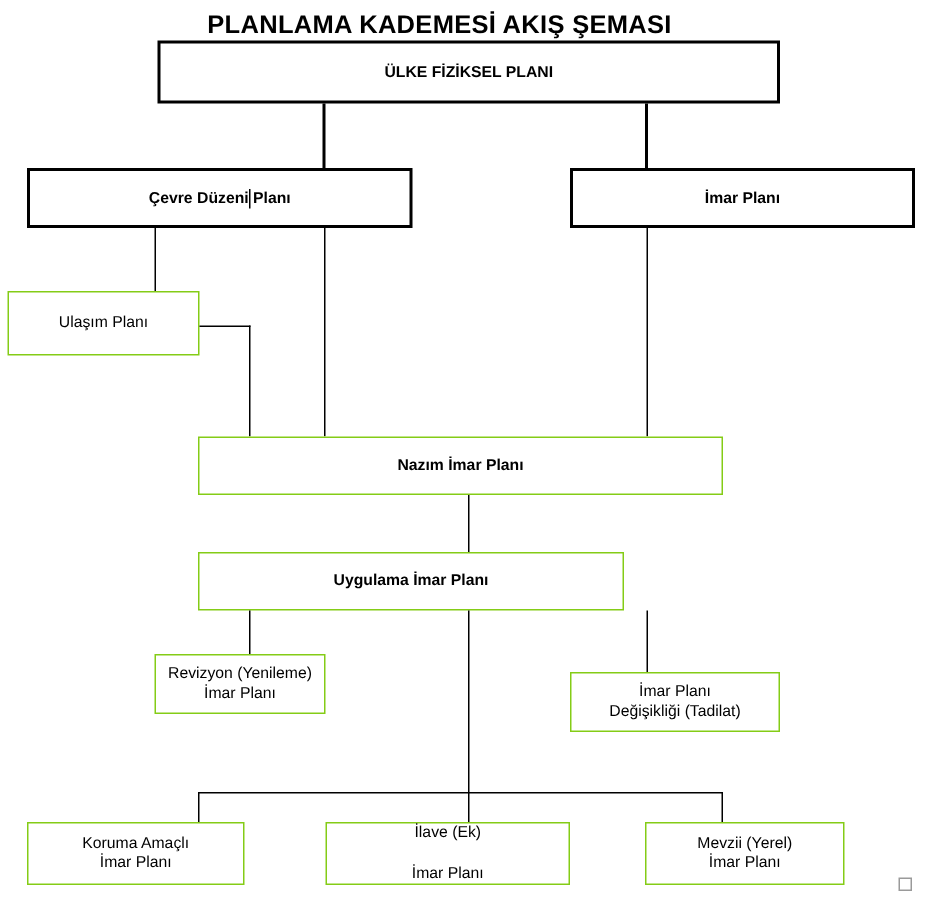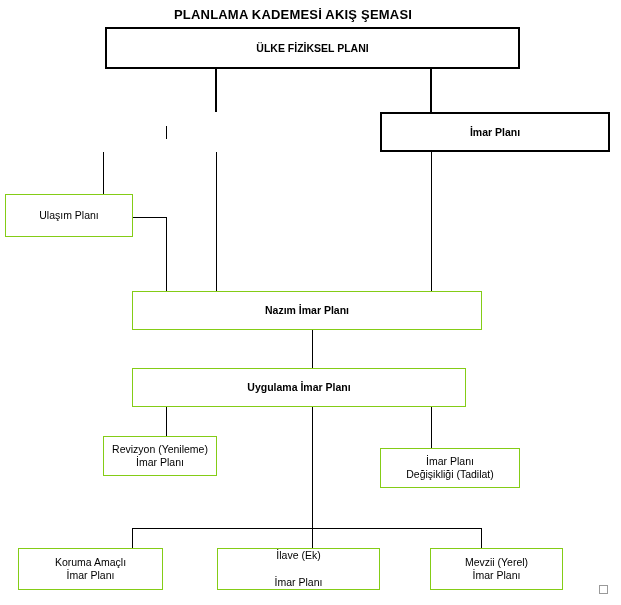--- a/index.html
+++ b/index.html
@@ -14,21 +14,21 @@
     height: 605px;
     background: #ffffff;
     overflow: hidden;
   }
   .title {
     position: absolute;
     left: 0;
     top: 7px;
     width: 586px;
     text-align: center;
-    font-size: 13px;
+    font-size: 17px;
     font-weight: bold;
     color: #000000;
     letter-spacing: 0.2px;
   }
   .node {
     position: absolute;
     background: #ffffff;
     display: flex;
     flex-direction: column;
     align-items: center;
@@ -68,20 +68,23 @@
 
   <div class="title">PLANLAMA KADEMESİ AKIŞ ŞEMASI</div>
 
   <div class="node thick bold" style="left:105px; top:27px; width:415px; height:42px;">
     <span>ÜLKE FİZİKSEL PLANI</span>
   </div>
 
   <div class="line" style="left:215px; top:69px; width:2px; height:43px;"></div>
   <div class="line" style="left:430px; top:69px; width:2px; height:43px;"></div>
 
+  <div class="node thick bold" style="left:18px; top:112px; width:257px; height:40px;">
+    <span>Çevre Düzeni Planı</span>
+  </div>
   <div class="cursor" style="left:166px; top:126px;"></div>
 
   <div class="node thick bold" style="left:380px; top:112px; width:230px; height:40px;">
     <span>İmar Planı</span>
   </div>
 
   <div class="line" style="left:103px; top:152px; width:1px; height:42px;"></div>
   <div class="line" style="left:216px; top:152px; width:1px; height:139px;"></div>
   <div class="line" style="left:431px; top:152px; width:1px; height:139px;"></div>
 
@@ -91,21 +94,21 @@
 
   <div class="line" style="left:133px; top:217px; width:34px; height:1px;"></div>
   <div class="line" style="left:166px; top:217px; width:1px; height:74px;"></div>
 
   <div class="node thin bold" style="left:132px; top:291px; width:350px; height:39px;">
     <span>Nazım İmar Planı</span>
   </div>
 
   <div class="line" style="left:312px; top:330px; width:1px; height:38px;"></div>
 
-  <div class="node thin bold" style="left:132px; top:368px; width:334px; height:39px;">
+  <div class="node thin bold" style="left:132px; top:368px; width:284px; height:39px;">
     <span>Uygulama İmar Planı</span>
   </div>
 
   <div class="line" style="left:166px; top:407px; width:1px; height:41px;"></div>
   <div class="line" style="left:431px; top:407px; width:1px; height:41px;"></div>
   <div class="line" style="left:312px; top:407px; width:1px; height:121px;"></div>
 
   <div class="node thin reg" style="left:103px; top:436px; width:114px; height:40px;">
     <span>Revizyon (Yenileme)</span>
     <span>İmar Planı</span>

